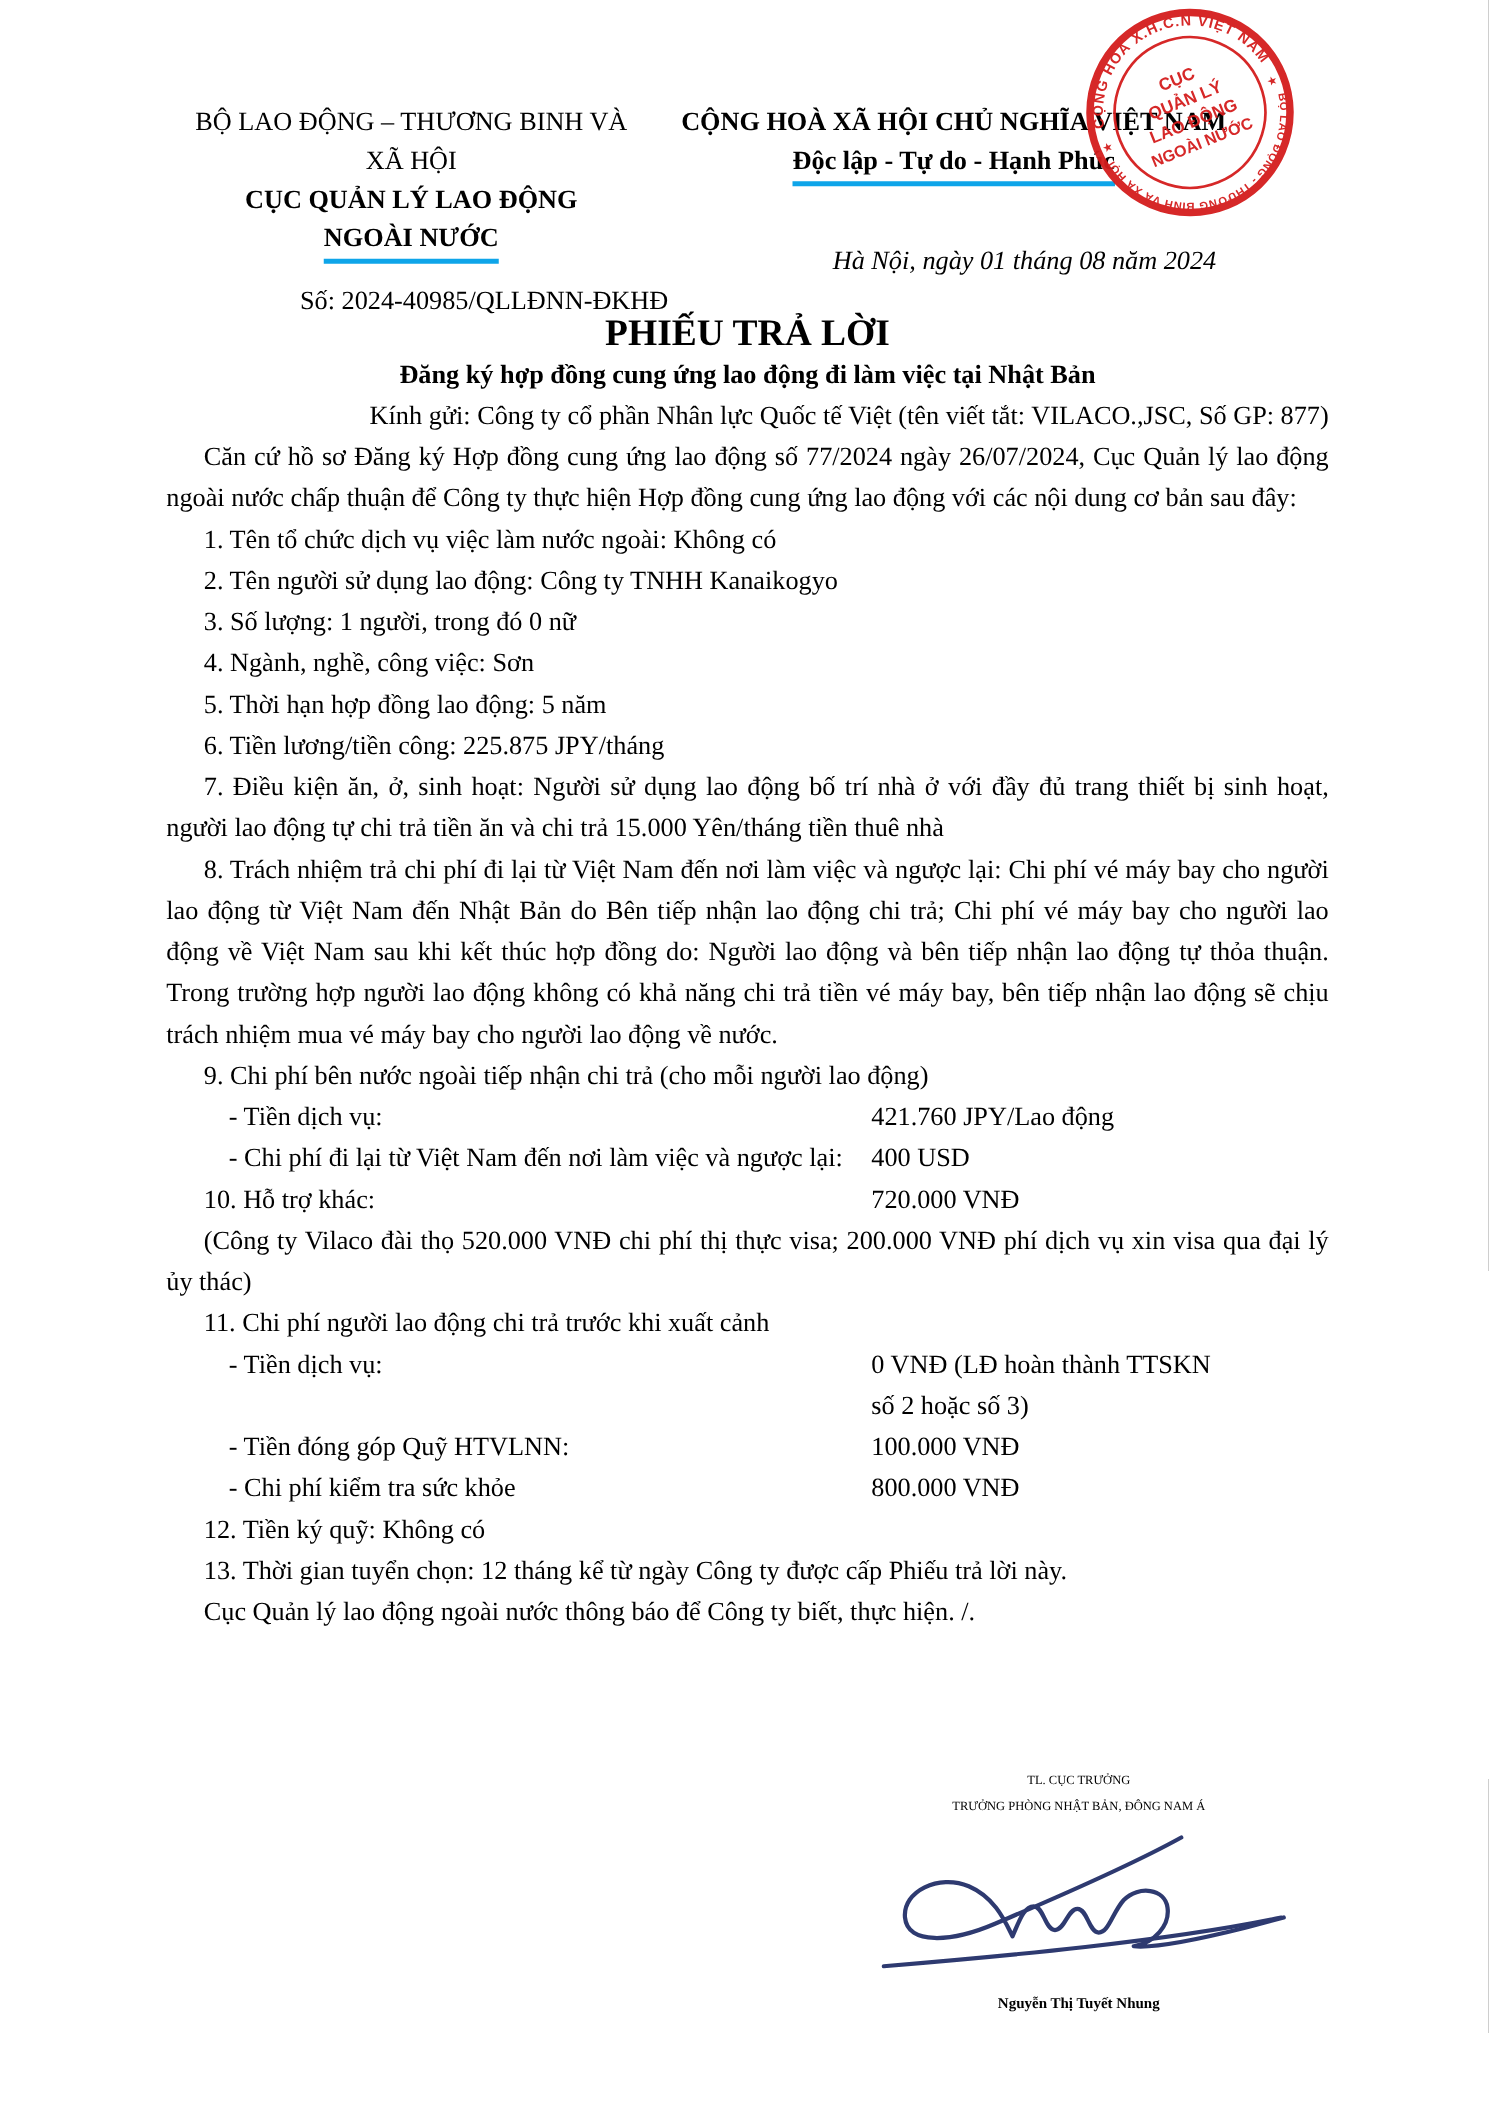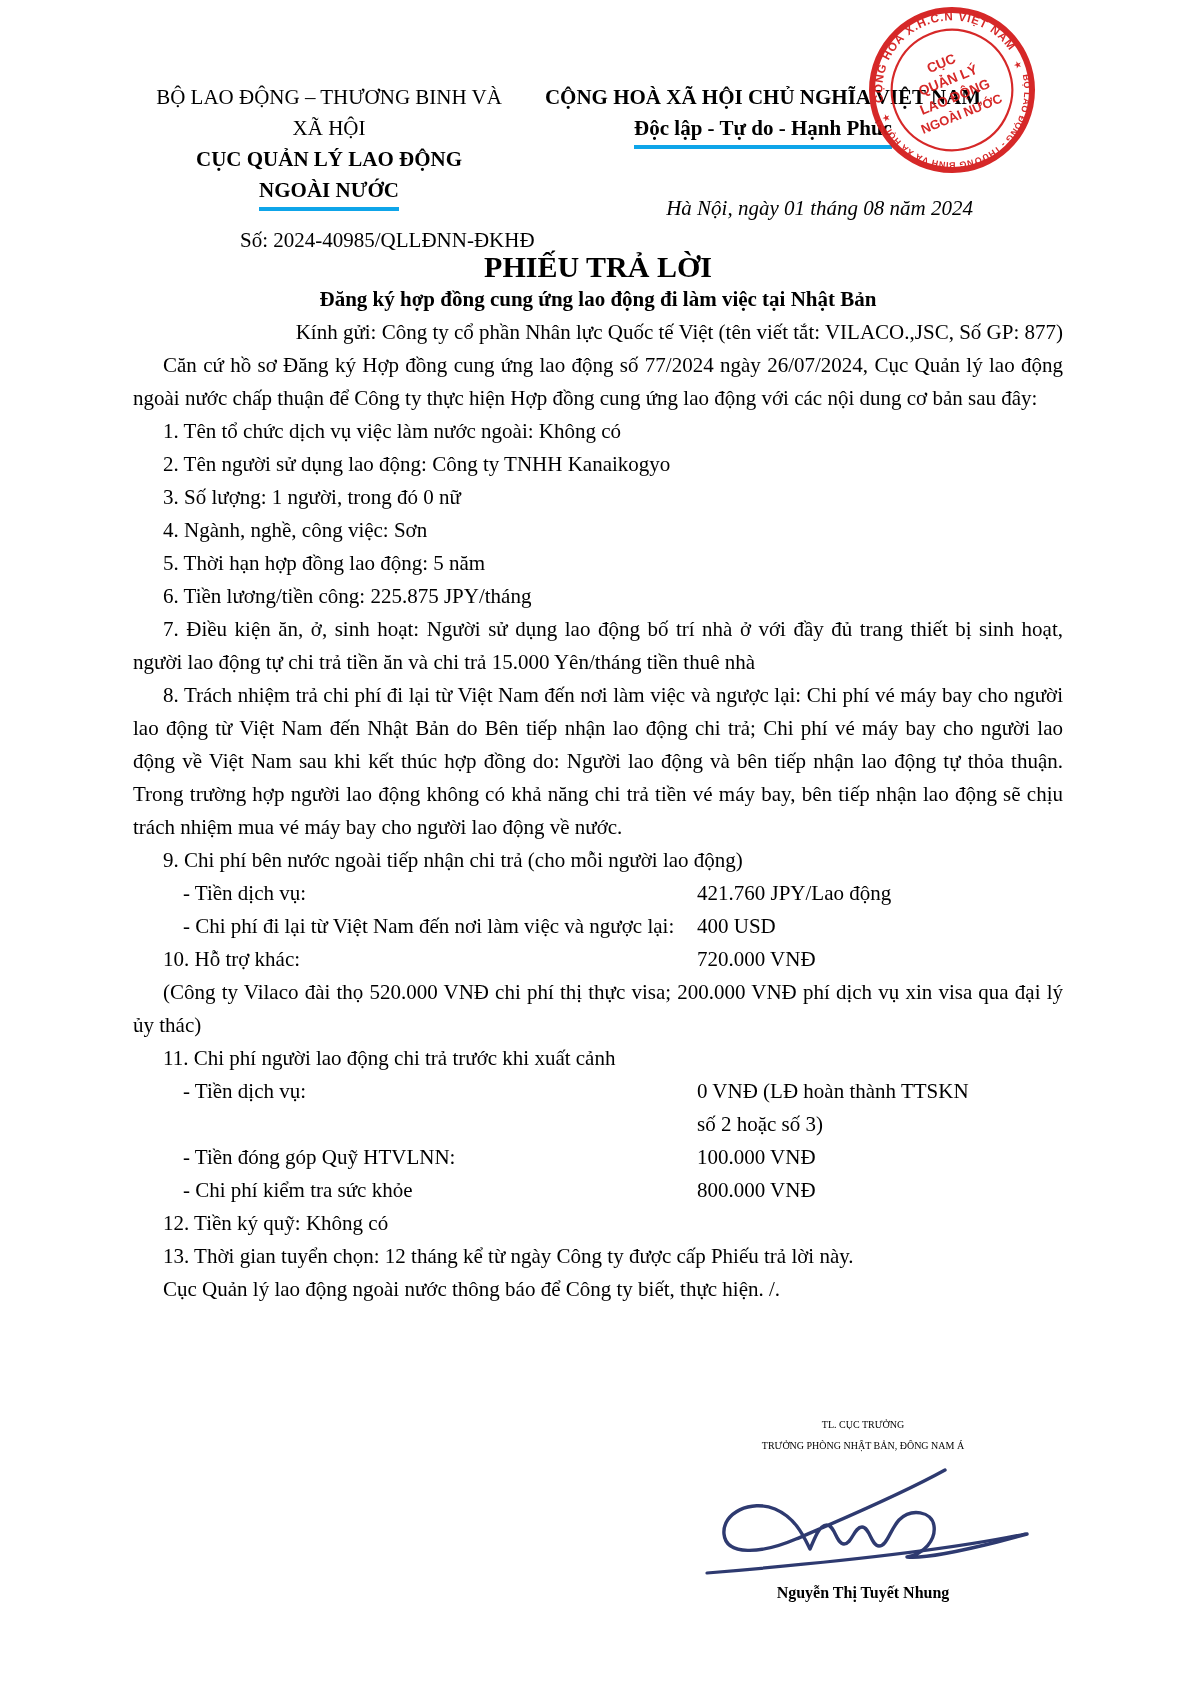--- a/index.html
+++ b/index.html
@@ -28,21 +28,21 @@
   p.par { margin:0; text-indent:30px; text-align:justify; }
   .row { display:flex; }
   .row .lbl     { flex:0 0 564px; padding-left:50px; }
   .row .lbl.num { padding-left:30px; }
   .row .val     { flex:1; }
   .row .val-wrap{ width:280px; }
 
   
   .sig-block { position:absolute; left:460px; top:1336px; width:540px; text-align:center; line-height:21px; }
   .sig-title { font-weight:normal; font-size:10px; }
-  .sig-name  { font-weight:bold; font-size:16px; margin-top:2px; }
+  .sig-name  { font-weight:bold; font-size:12px; margin-top:12px; }
   svg.signature { display:block; margin:4px auto 0; }
 
   
   .stamp { position:absolute; left:866px; top:4px; width:172px; height:172px; z-index:3; opacity:0.95; }
   .stamp text { font-family:"Liberation Sans","DejaVu Sans",sans-serif; font-weight:bold; }
 </style>
 </head>
 <body>
 
 <div class="page">

